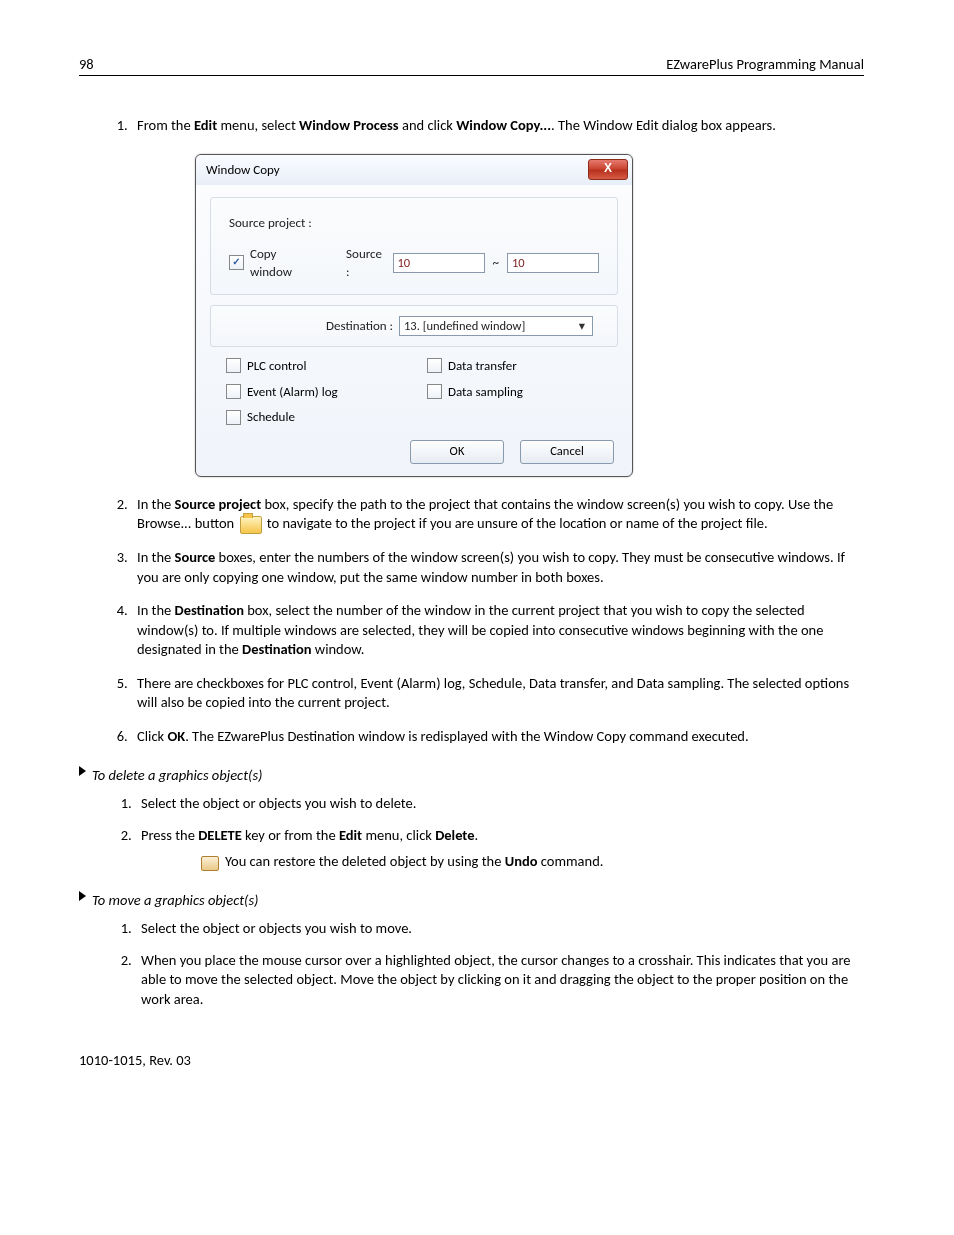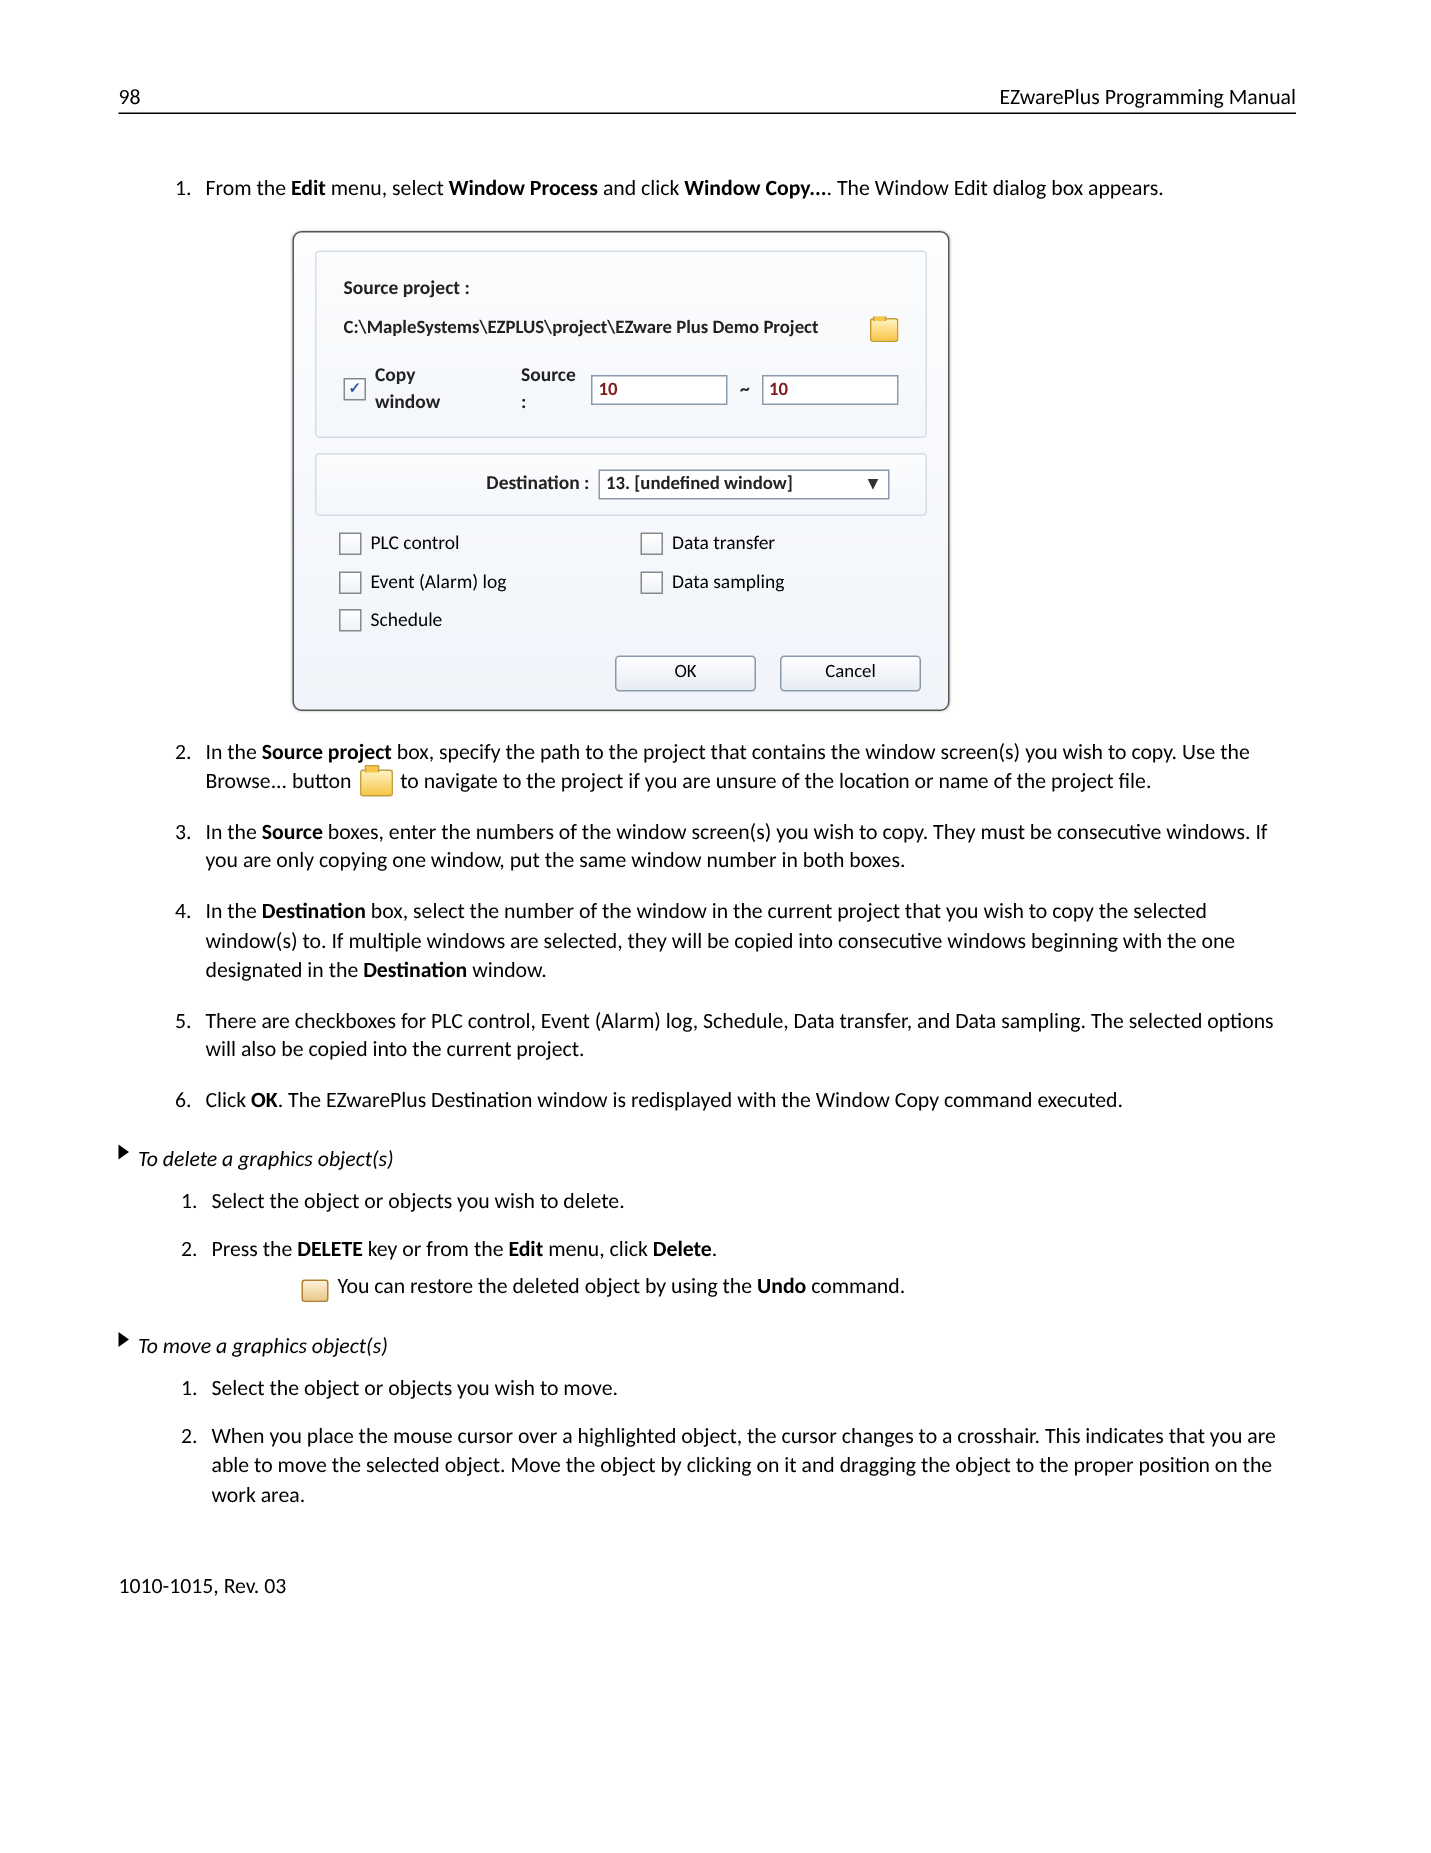--- a/index.html
+++ b/index.html
@@ -70,21 +70,21 @@
   }
   .fieldset {
     border: 1px solid #d6dde6;
     border-radius: 3px;
     margin: 0 10px 10px 10px;
     padding: 16px 18px 14px 18px;
     font-size: 13px;
     color: #222;
     background: linear-gradient(#fbfcfd, #f4f7fb);
   }
-  .fs-row { display:flex; align-items:center; margin-bottom:10px; gap:6px;font-weight:bold; }
+  .fs-row { display:flex; align-items:center; margin-bottom:10px; gap:6px; }
   .fs-row:last-child { margin-bottom:0; }
   .path-row { font-size: 12.5px; white-space: nowrap; overflow:hidden; }
   .folder-icon {
     width: 17px; height: 14px;
     display: inline-block;
     background: linear-gradient(#fff3c0, #f6c54a);
     border: 1px solid #c99b2d;
     border-radius: 2px;
     position: relative;
     margin-left: 4px;
@@ -230,28 +230,28 @@
     <span>98</span>
     <span>EZwarePlus Programming Manual</span>
   </div>
 
   <ol class="main-list">
     <li>
       <span>From the </span><span class="bold">Edit</span><span> menu, select </span><span class="bold">Window Process</span><span> and click </span><span class="bold">Window Copy...</span><span>. The Window Edit dialog box appears.</span>
 
       <div class="dialog-wrap">
         <div class="dialog">
+          <div class="titlebar">
+            <span class="titlebar-title">Window Copy</span>
+            <div class="close-btn">X</div>
+          </div>
           <div class="dialog-body">
             <div class="fieldset">
               <div class="fs-row">
                 <span>Source project :</span>
-              </div>
-              <div class="fs-row path-row">
-                <span style="flex:1; overflow:hidden;">C:\MapleSystems\EZPLUS\project\EZware Plus Demo Project</span>
-                <span class="folder-icon"></span>
               </div>
               <div class="fs-row" style="margin-top:14px;">
                 <span class="cb checked"></span>
                 <span style="margin-right:22px;">Copy window</span>
                 <span>Source :</span>
                 <span class="txtbox" style="width:86px;">10</span>
                 <span style="margin:0 2px;">~</span>
                 <span class="txtbox" style="width:86px;">10</span>
               </div>
             </div>

